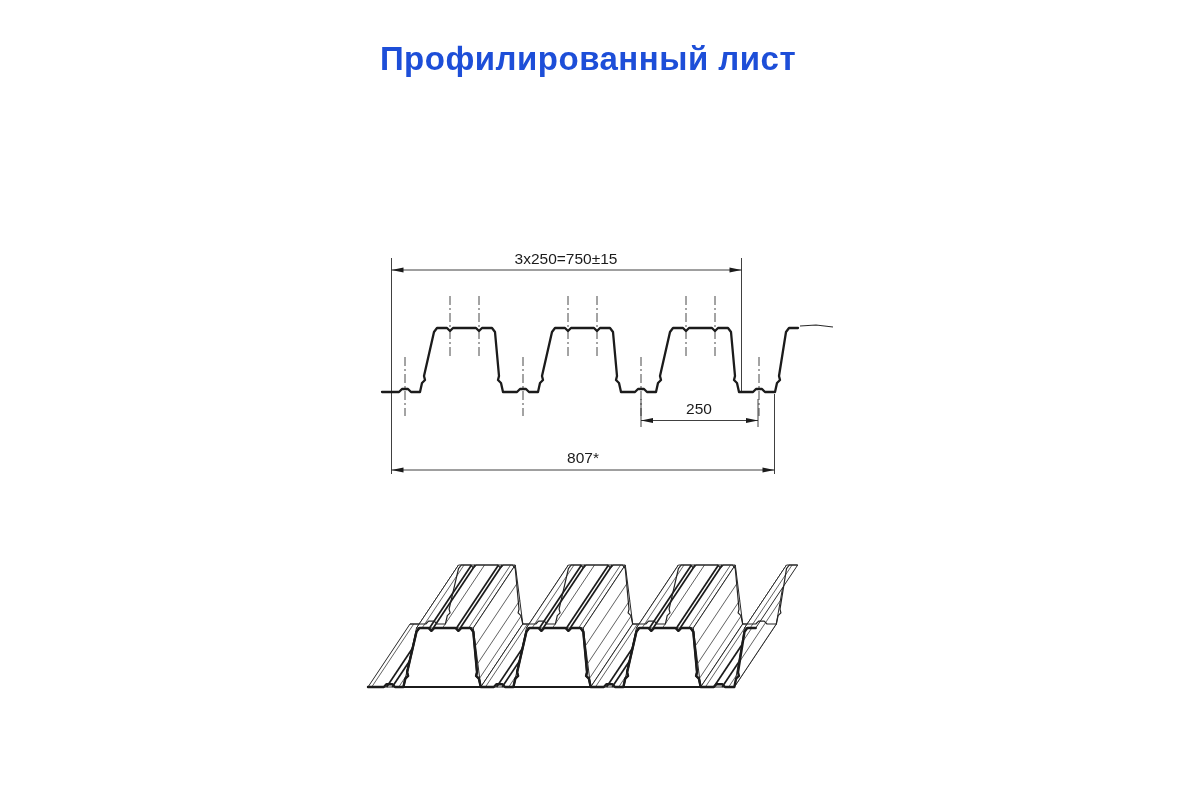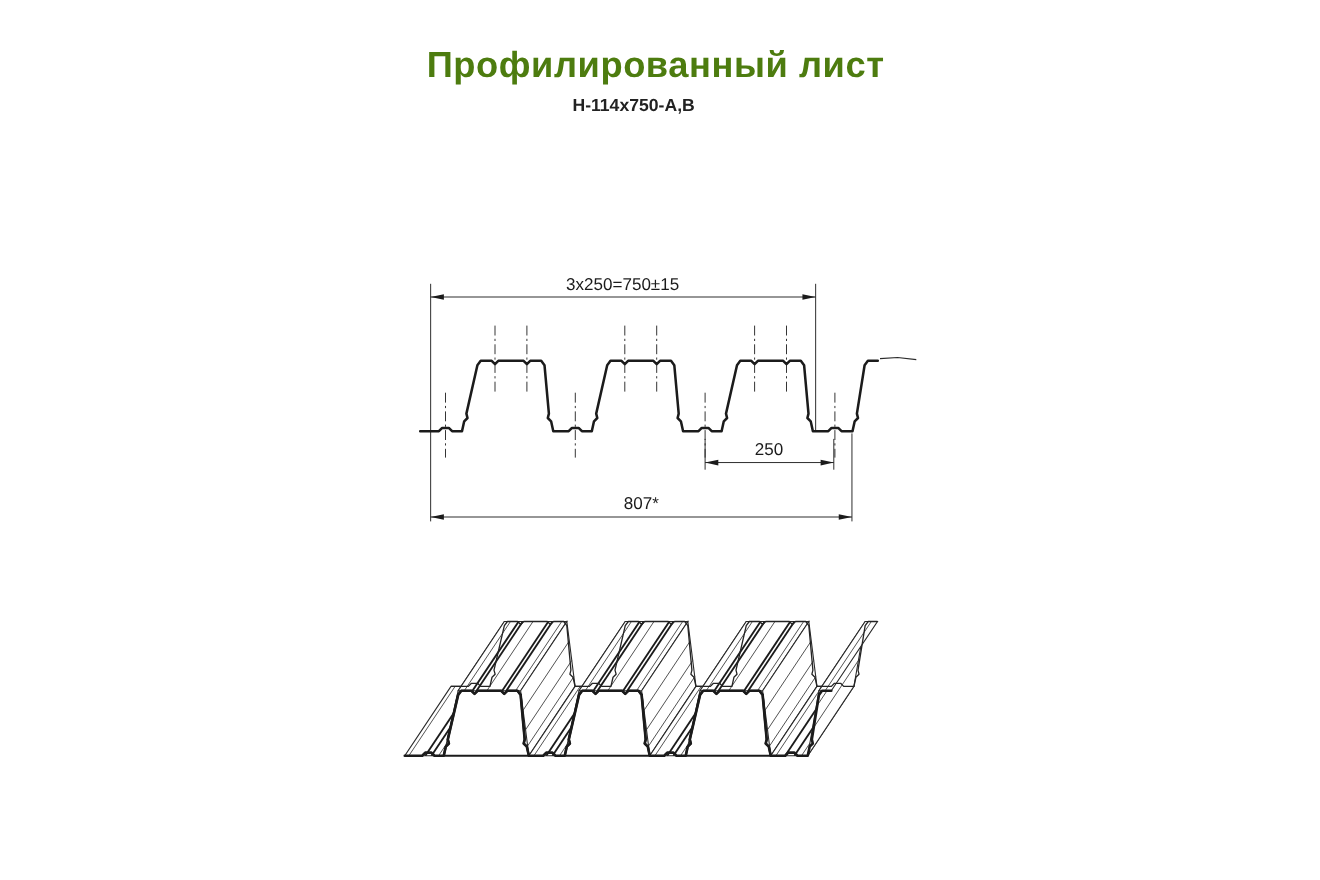--- a/index.html
+++ b/index.html
@@ -1,31 +1,30 @@
 <!DOCTYPE html>
 <html><head>
 <meta charset="utf-8">
 <style>
   html,body{margin:0;padding:0;}
   body{width:1200px;height:800px;background:#ffffff;overflow:hidden;
        font-family:"Liberation Sans", sans-serif;}
   .page{position:relative;width:1200px;height:800px;background:#ffffff;}
-  .title{position:absolute;left:16px;top:40px;width:1160px;text-align:center;
-         font-size:33px;font-weight:700;color:#4d7c0f;letter-spacing:0.5px;}
+  .title{position:absolute;left:8px;top:40px;width:1160px;text-align:center;
+         font-size:33px;font-weight:700;color:#1d4ed8;letter-spacing:0.5px;}
   .subtitle{position:absolute;left:0;top:88px;width:1152px;text-align:center;
          font-size:16px;font-weight:700;color:#222;}
   svg.draw{position:absolute;left:0;top:0;}
   text.dim{font-family:"Liberation Sans", sans-serif;font-size:15.5px;fill:#1b1b1b;}
 </style>
 </head>
 <body>
 
 <div class="page">
   <div class="title">Профилированный лист</div>
-  <div class="subtitle">Н-114х750-А,В</div>
 
   <svg class="draw" width="1200" height="800" viewBox="0 0 1200 800">
 
     <g id="g2d">
         <line x1="405" y1="357" x2="405" y2="416" stroke="#333" stroke-width="0.9" stroke-dasharray="9 3 2 3"></line>
         <line x1="523" y1="357" x2="523" y2="416" stroke="#333" stroke-width="0.9" stroke-dasharray="9 3 2 3"></line>
         <line x1="641" y1="357" x2="641" y2="416" stroke="#333" stroke-width="0.9" stroke-dasharray="9 3 2 3"></line>
         <line x1="759" y1="357" x2="759" y2="416" stroke="#333" stroke-width="0.9" stroke-dasharray="9 3 2 3"></line>
         <line x1="450" y1="296" x2="450" y2="358" stroke="#333" stroke-width="0.9" stroke-dasharray="9 3 2 3"></line>
         <line x1="479" y1="296" x2="479" y2="358" stroke="#333" stroke-width="0.9" stroke-dasharray="9 3 2 3"></line>

